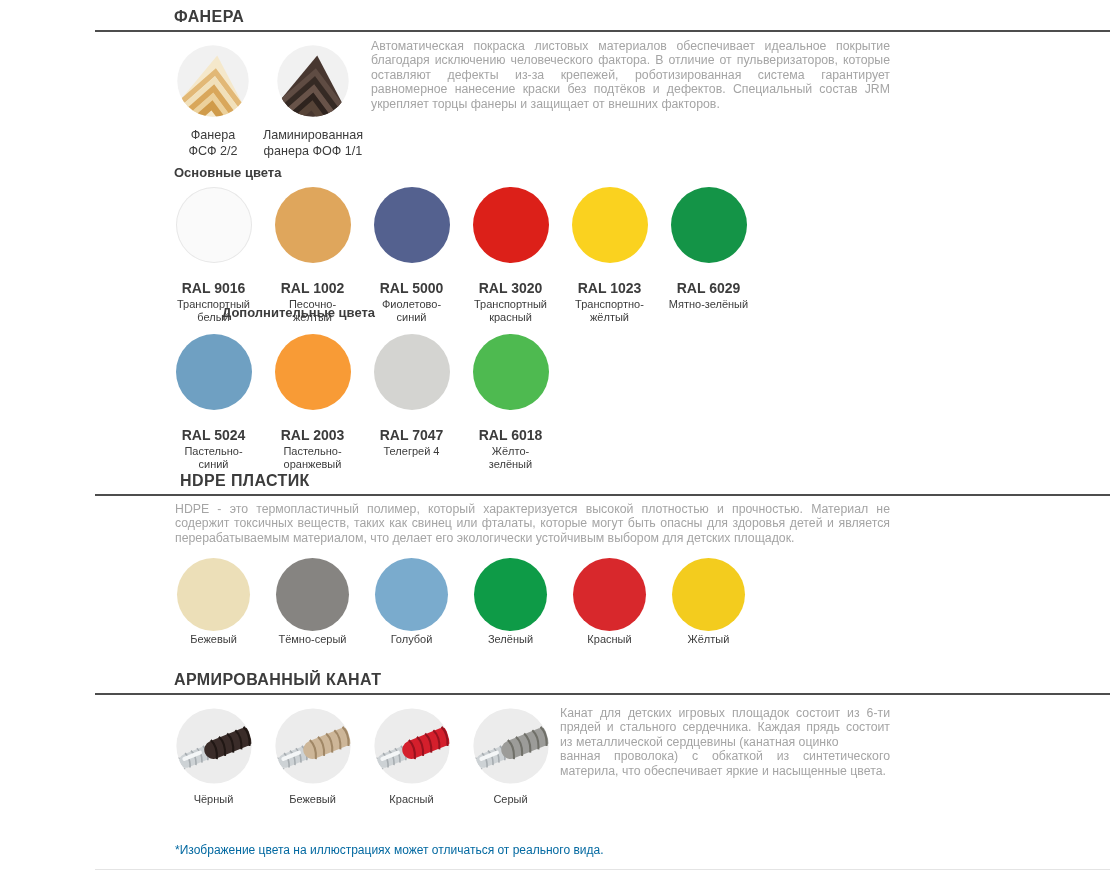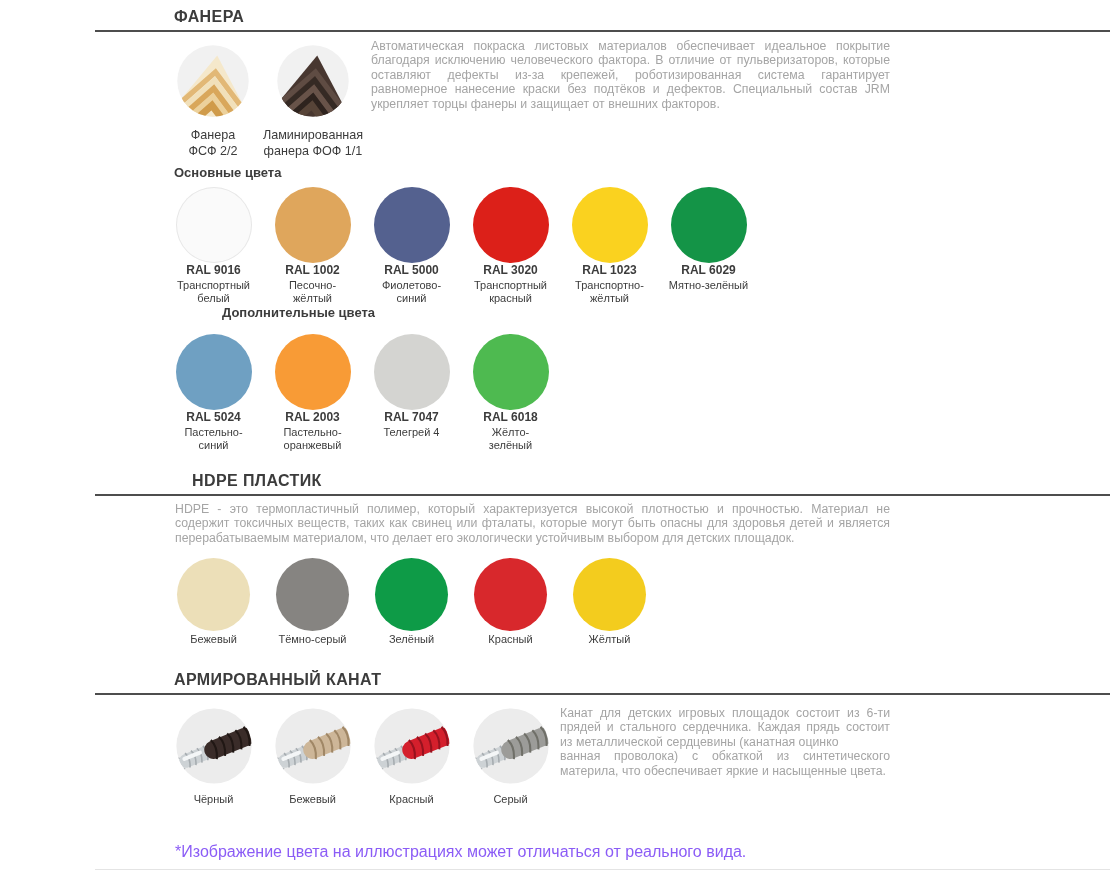--- a/index.html
+++ b/index.html
@@ -12,25 +12,25 @@
   .sec-title { font-size:16px; font-weight:bold; color:#3c3c3c; letter-spacing:.4px; }
   .rule { position:absolute; left:95px; width:1015px; height:2px; background:#4d4d4d; }
   .para {
     font-size:12.3px; line-height:1.17; color:#a5a5a5;
     text-align:justify; white-space:pre-line;
   }
   .subhead { font-size:13px; font-weight:bold; color:#3c3c3c; }
   .grid { position:absolute; display:flex; }
   .swatch-col { width:99px; text-align:center; }
   .dot { border-radius:50%; margin:0 auto; }
-  .ral-code { font-size:12px; font-weight:bold; color:#3c3c3c; margin-top:0;text-align:center; }
+  .ral-code { font-size:14px; font-weight:bold; color:#3c3c3c; margin-top:17px;text-align:center; }
   .color-name { font-size:11px; color:#3c3c3c; line-height:1.18; margin-top:2px; white-space:pre-line; }
   .sample-label { font-size:12.6px; color:#3c3c3c; text-align:center; line-height:1.3; white-space:pre-line; }
   .circle-img { display:block; }
-  .foot { font-size:16px; color:#8b5cf6; }
+  .foot { font-size:12px; color:#0369a1; }
   .bottom-line { position:absolute; left:95px; width:1015px; height:1px; background:#e4e4e4; }
   svg { display:block; }
 </style>
 </head>
 <body>
 
 <div class="abs sec-title" style="left:174px; top:8px;">ФАНЕРА</div>
 <div class="rule" style="top:30px;"></div>
 
 <div class="abs" style="left:175px; top:43px; width:76px; height:76px;">
@@ -139,33 +139,37 @@
       <div class="color-name">Телегрей 4</div>
     </div>
     <div class="swatch-col">
       <div class="dot" style="height: 76px; width: 76px; background: rgb(78, 186, 80);"></div>
       <div class="ral-code">RAL 6018</div>
       <div class="color-name">Жёлто-
 зелёный</div>
     </div>
   </div>
 
-<div class="abs sec-title" style="left:192px; top:472px;">HDPE ПЛАСТИК</div>
+<div class="abs sec-title" style="left:180px; top:472px;">HDPE ПЛАСТИК</div>
 <div class="rule" style="top:494px;"></div>
 <div class="abs para" style="left:175px; top:502px; width:715px;">HDPE - это термопластичный полимер, который характеризуется высокой плотностью и прочностью. Материал не содержит токсичных веществ, таких как свинец или фталаты, которые могут быть опасны для здоровья детей и является перерабатываемым материалом, что делает его экологически устойчивым выбором для детских площадок.</div>
 <div class="grid" style="left:164px; top:558px;">
     <div class="swatch-col">
       <div class="dot" style="height: 73px; width: 73px; background: rgb(236, 223, 184);"></div>
       <div class="color-name">Бежевый</div>
     </div>
     <div class="swatch-col">
       <div class="dot" style="height: 73px; width: 73px; background: rgb(134, 132, 129);"></div>
       <div class="color-name">Тёмно-серый</div>
     </div>
     <div class="swatch-col">
+      <div class="dot" style="height: 73px; width: 73px; background: rgb(122, 171, 205);"></div>
+      <div class="color-name">Голубой</div>
+    </div>
+    <div class="swatch-col">
       <div class="dot" style="height: 73px; width: 73px; background: rgb(14, 155, 71);"></div>
       <div class="color-name">Зелёный</div>
     </div>
     <div class="swatch-col">
       <div class="dot" style="height: 73px; width: 73px; background: rgb(216, 40, 44);"></div>
       <div class="color-name">Красный</div>
     </div>
     <div class="swatch-col">
       <div class="dot" style="height: 73px; width: 73px; background: rgb(243, 204, 30);"></div>
       <div class="color-name">Жёлтый</div>

